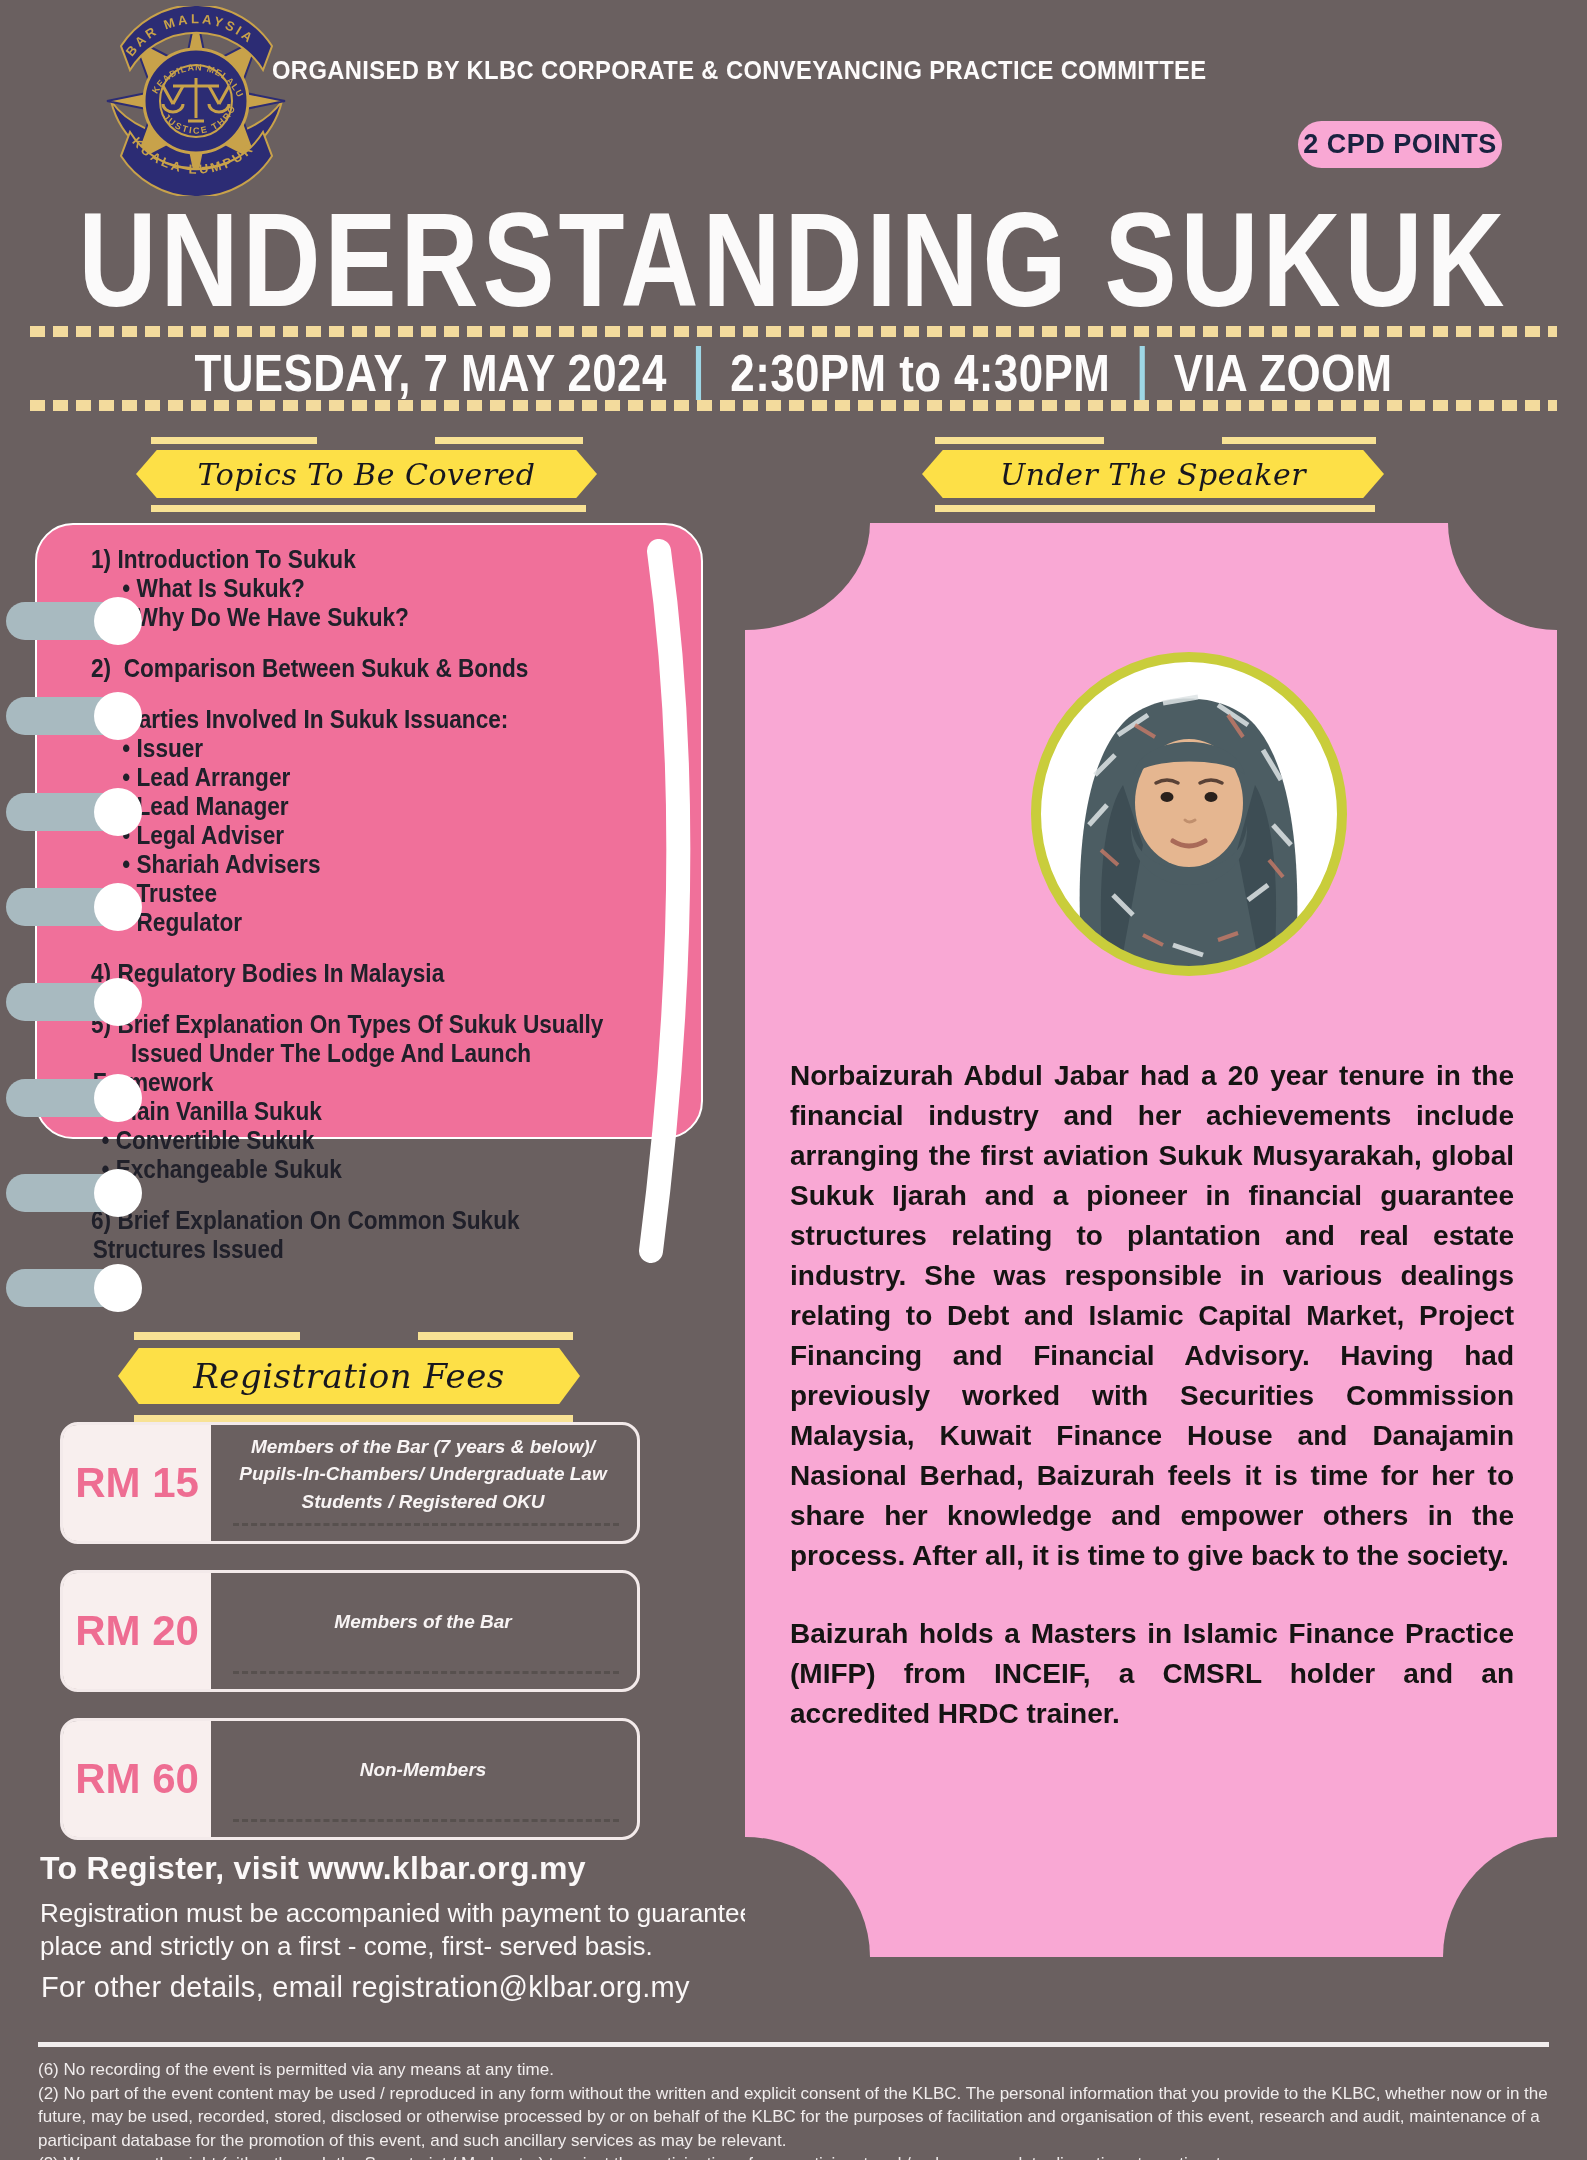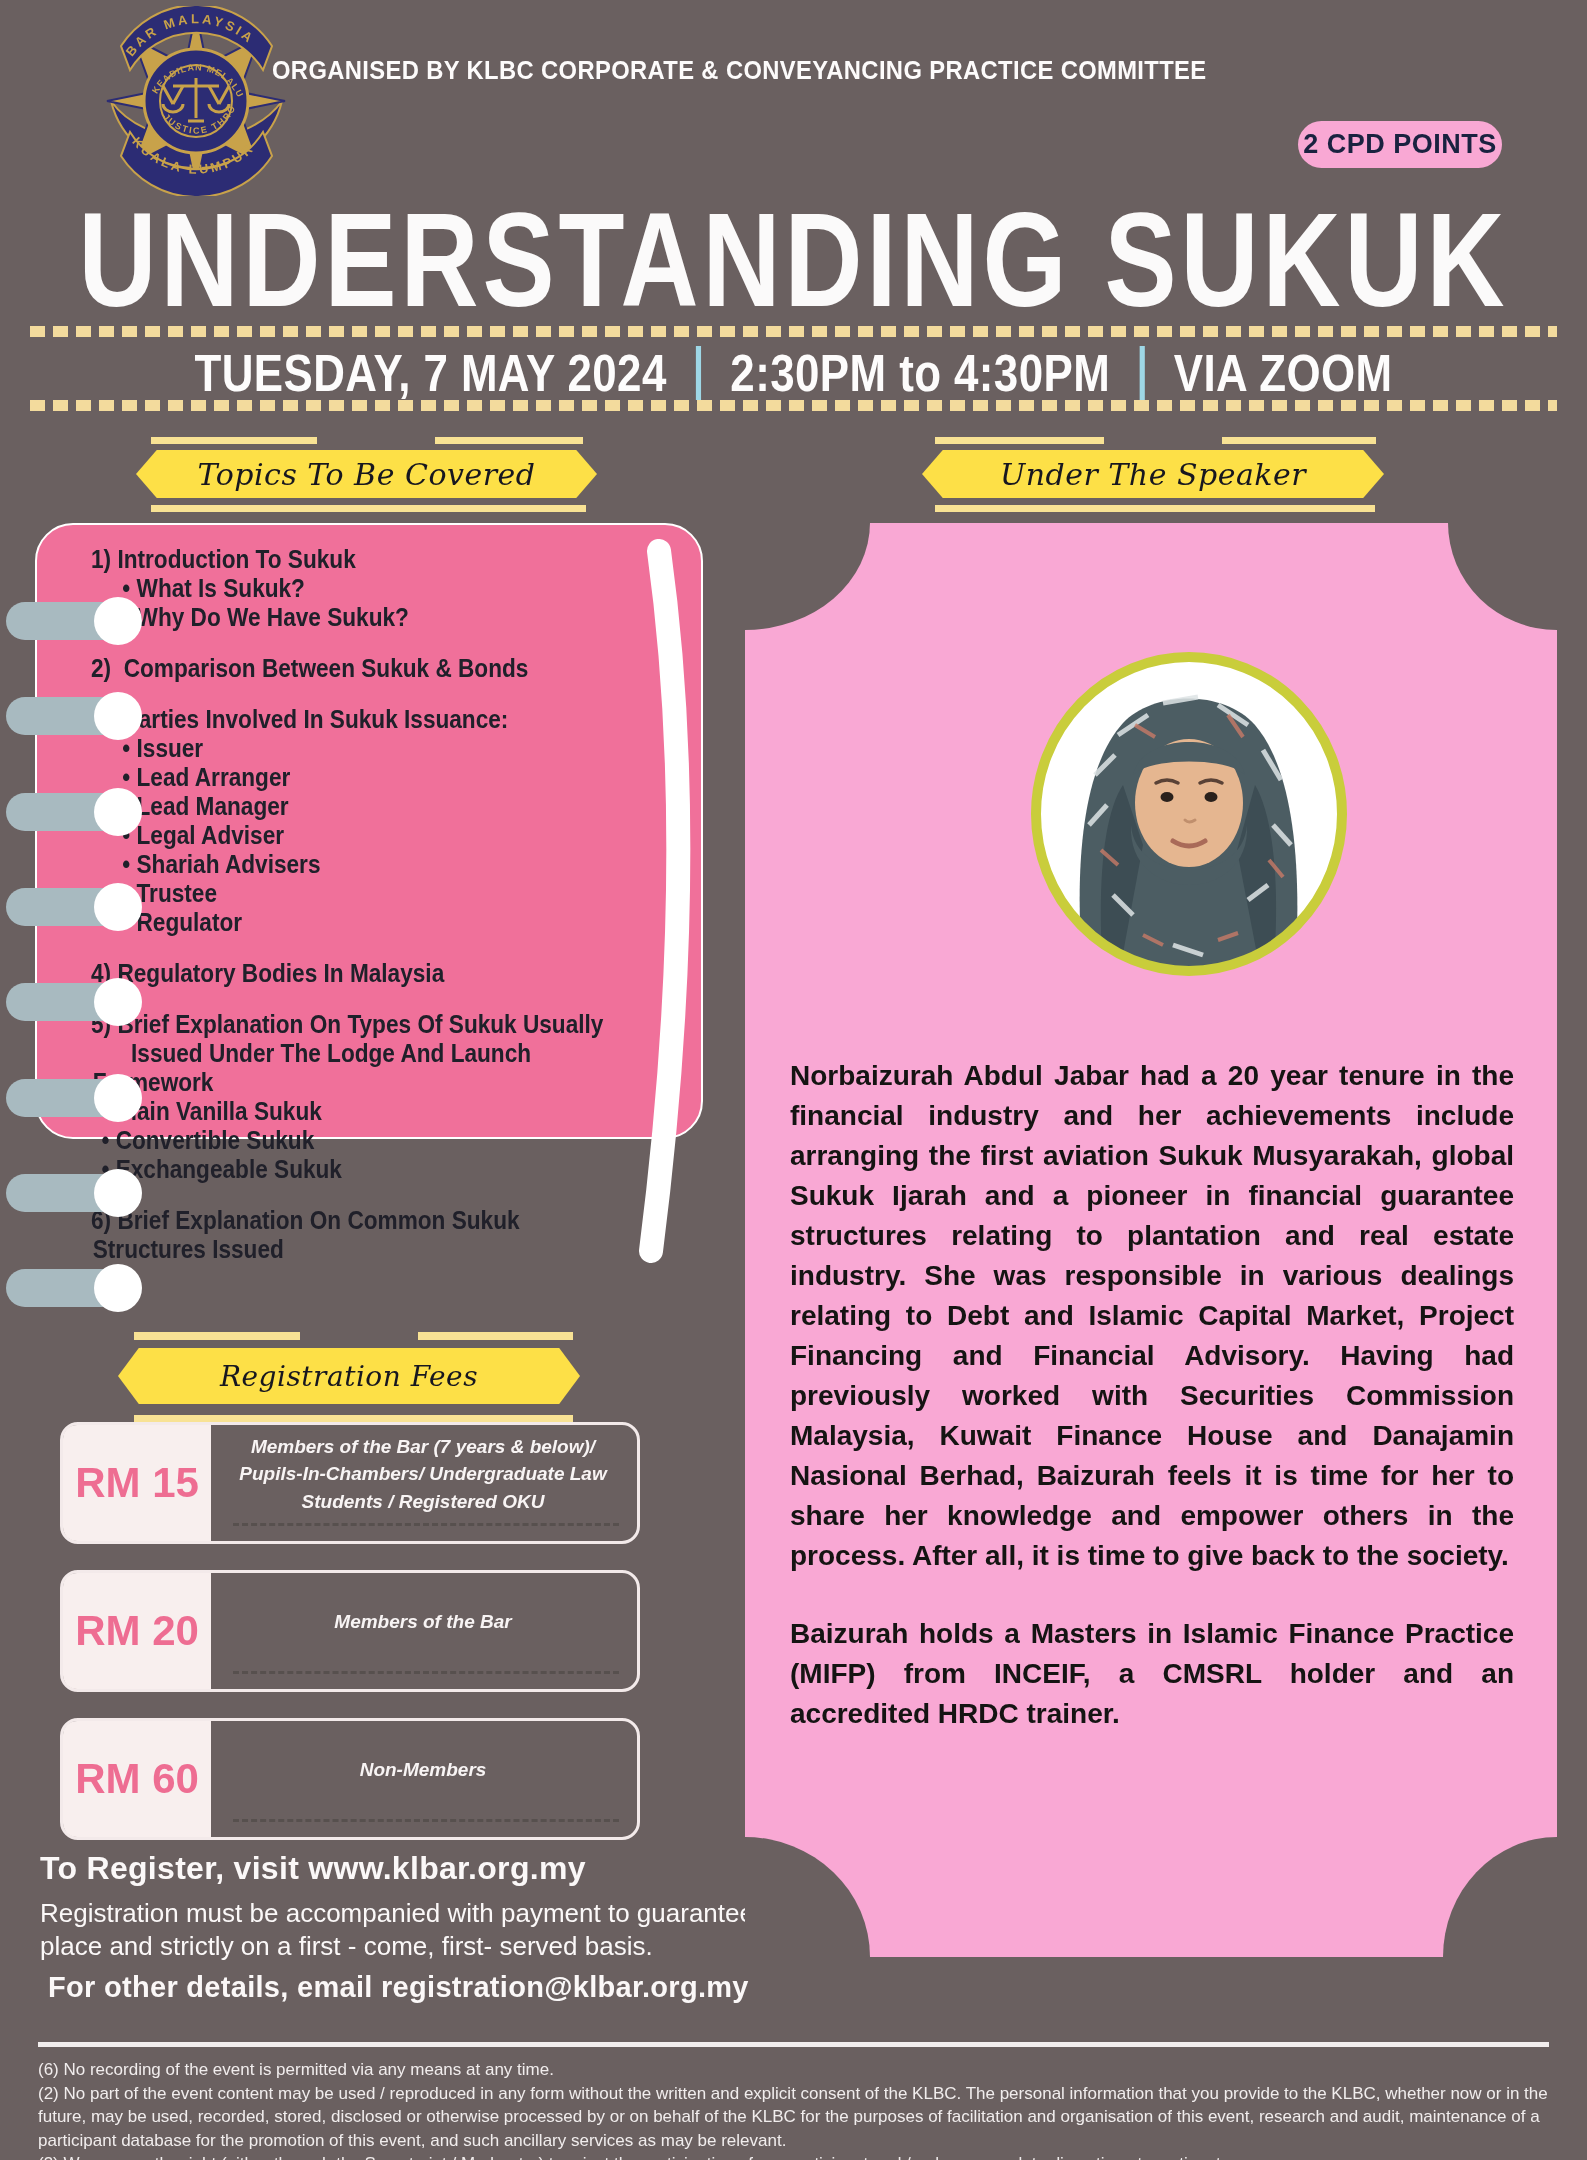--- a/index.html
+++ b/index.html
@@ -39,21 +39,21 @@
   
   .rb-bar{position:absolute;height:7px;background:#f8e294;}
   .rb-body{
     position:absolute;background:#fde047;display:flex;align-items:center;justify-content:center;
     clip-path:polygon(0 50%,4.5% 0,95.5% 0,100% 50%,95.5% 100%,4.5% 100%);
   }
   .rb-text{
     font-family:"DejaVu Serif",serif;font-style:italic;color:#17171f;
     font-size:30px;letter-spacing:.5px;
   }
-  .fees-rb .rb-text{font-size:28px;}
+  .fees-rb .rb-text{font-size:34px;}
 
   
   .pink-panel{
     left:35px;top:523px;width:668px;height:616px;background:#f0709a;
     border:2px solid #ffffff;border-radius:38px;box-sizing:border-box;z-index:2;
   }
   .curl-svg{position:absolute;right:8px;top:14px;}
   .topics-wrap{position:absolute;left:54px;top:20px;width:640px;transform:scaleX(.87);transform-origin:left top;}
   .t-line{font-weight:bold;font-size:26px;line-height:29px;color:#20202a;white-space:pre;}
   .t-num{margin-left:0;}
@@ -96,21 +96,21 @@
     position:absolute;left:158px;right:12px;top:6px;bottom:24px;display:flex;
     align-items:center;justify-content:center;text-align:center;
     color:#f8f4f4;font-weight:bold;font-style:italic;font-size:19px;line-height:1.45;
   }
   .fee-dash{position:absolute;left:170px;right:18px;bottom:15px;border-top:3px dashed #57504e;}
 
   
   .register-wrap{left:40px;top:1850px;width:800px;color:#fbf8f8;}
   .reg-bold1{font-weight:bold;font-size:32px;margin:0 0 10px 0;letter-spacing:.3px;}
   .reg-body{font-size:26px;line-height:33px;margin:0 0 8px 0;width:790px;white-space:pre-line;}
-  .reg-bold2{font-weight:bold;font-size:29px;margin:8px;letter-spacing:.3px;}
+  .reg-bold2{font-weight:normal;font-size:29px;margin:1px;letter-spacing:.3px;}
 
   
   .footer-sep{left:38px;right:38px;top:2042px;height:5px;background:#f2eeee;}
   .footer-notes{left:38px;top:2058px;width:1514px;color:#f1eded;font-size:17px;line-height:23.5px;}
   .footer-notes p{margin:0;}
 </style>
 </head>
 <body>
 
 <svg class="abs" style="left:93px;top:6px;" width="207" height="190" viewBox="0 0 207 190">

